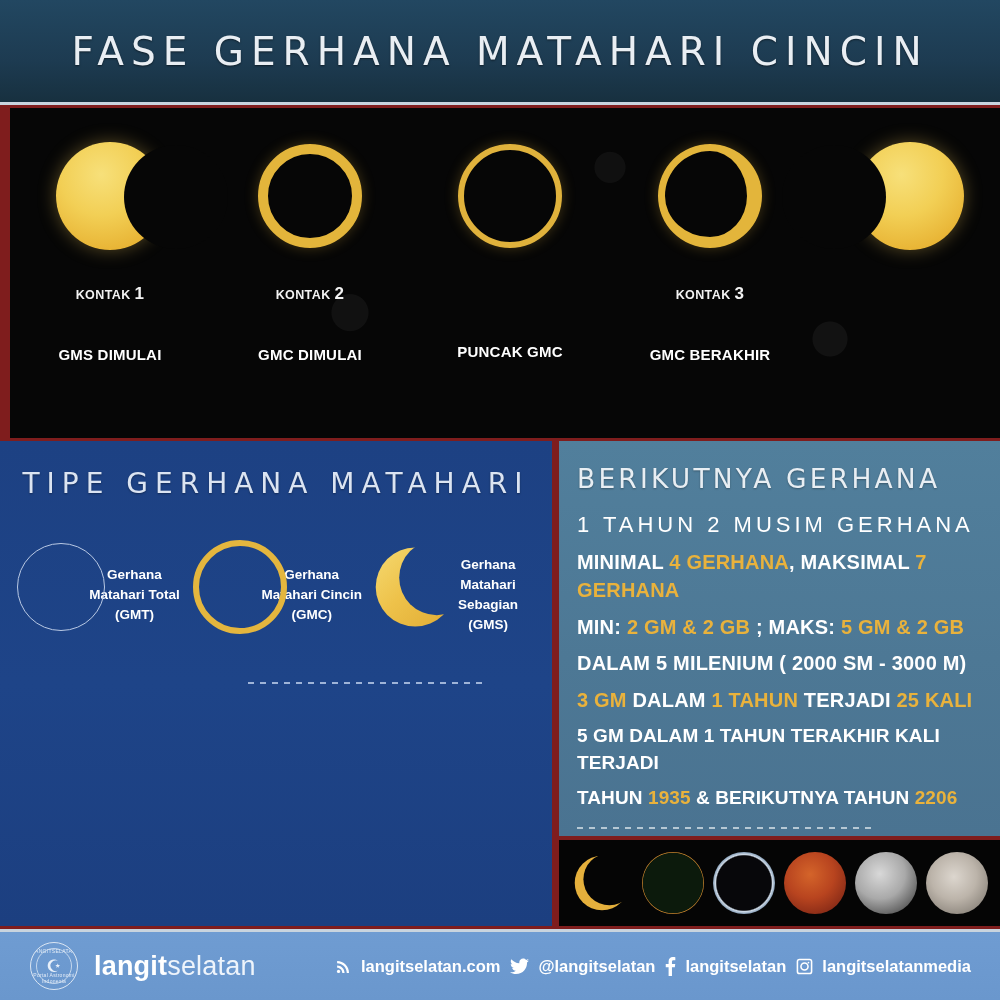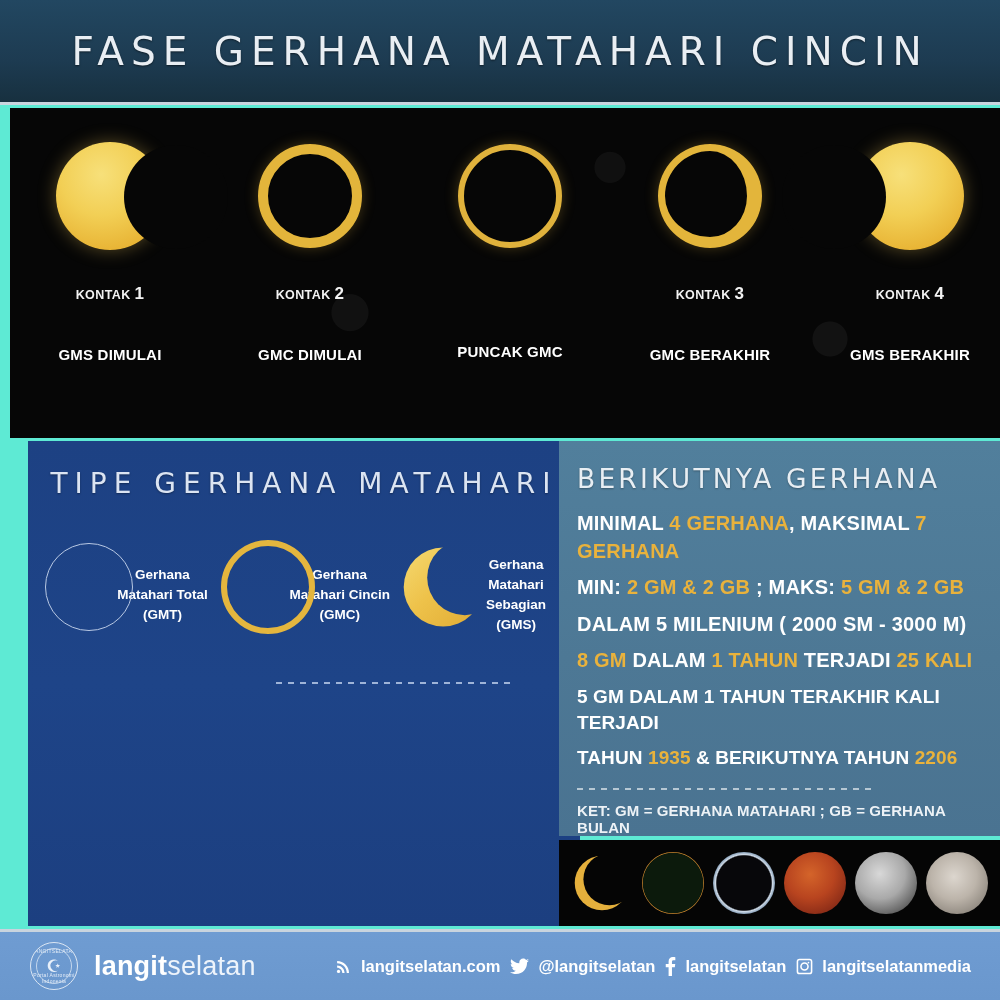--- a/index.html
+++ b/index.html
@@ -3,21 +3,21 @@
 <meta charset="utf-8">
 <style>
   * { margin:0; padding:0; box-sizing:border-box; }
   html,body { width:1000px; height:1000px; }
   body {
     background:#6d9bd1;
     font-family:"Liberation Sans", sans-serif;
     -webkit-font-smoothing:antialiased;
     overflow:hidden;
   }
-  .poster { position:relative; width:1000px; height:1000px; background:#5eead4;padding-left:40px; }
+  .poster { position:relative; width:1000px; height:1000px; background:#7f1d1d;padding-left:40px; }
 
   
   .header {
     position:absolute; left:0; top:0; width:1000px; height:105px;
     background:linear-gradient(180deg,#21435c 0%,#1d3a50 55%,#1a3purple 100%);
     background:linear-gradient(180deg,#224761 0%,#1d3b51 60%,#17303f 100%);
     border-bottom:3px solid #c9d4de;
     display:flex; align-items:center; justify-content:center;
   }
   .header-title {
@@ -76,21 +76,20 @@
   }
   .ring.thick { border:10px solid #e3b53b; }
   .ring.thin  { border:6px solid #e0b23c; }
   .ring.offset{ border:7px solid #e3b53b; border-right-width:15px; border-bottom-width:11px; }
   .ring-glow { box-shadow:0 0 14px rgba(225,180,60,.28); }
 
   
   .left-panel {
     position:absolute; left:0; top:441px; width:552px; height:485px;
     background:linear-gradient(180deg,#1d4183 0%,#1e4488 50%,#1c3f80 100%);
-    margin-left:28px;
   }
   .left-title {
     margin:26px 0 0 0; text-align:center;
     color:#dbe4f2; font-size:28px; letter-spacing:7px; font-weight:400;
     font-family:"DejaVu Sans", sans-serif;
     text-shadow:0 1px 2px rgba(0,0,0,.35);
   }
   .types-row { display:flex; margin-top:34px; padding:0 8px; }
   .type { flex:1; display:flex; flex-direction:row; align-items:center; }
   .type-art { width:106px; height:106px; position:relative; margin-bottom:16px; }
@@ -243,24 +242,20 @@
         <div class="phase-label">
           <span class="l1"><span>KONTAK</span> <span class="num">3</span></span>
           <span class="l2">GMC BERAKHIR</span>
         </div>
       </div>
 
       <div class="phase">
         <div class="phase-art">
           <div class="sun-disc"></div>
             <div class="bite left"></div>
-        </div>
-        <div class="phase-label">
-          <span class="l1"><span>KONTAK</span> <span class="num">4</span></span>
-          <span class="l2">GMS BERAKHIR</span>
         </div>
       </div>
 
     </div>
   </div>
 
   <div class="left-panel">
     <div class="left-title">TIPE GERHANA MATAHARI</div>
 
     <div class="types-row">
@@ -306,33 +301,34 @@
       </div>
     </div>
 
     <div class="divider-dashes"></div>
 
   </div>
 
   <div class="right-panel">
     <div class="right-title">BERIKUTNYA GERHANA</div>
 
+    <div class="cfg-line big">1 TAHUN 2 MUSIM GERHANA</div>
 
     <div class="cfg-line med">
       <span>MINIMAL </span><span class="gold">4 GERHANA</span><span>, MAKSIMAL </span><span class="gold">7 GERHANA</span>
     </div>
 
     <div class="cfg-line med">
       <span>MIN: </span><span class="gold">2 GM &amp; 2 GB</span><span> ; MAKS: </span><span class="gold">5 GM &amp; 2 GB</span>
     </div>
 
     <div class="cfg-line med">DALAM 5 MILENIUM ( 2000 SM - 3000 M)</div>
 
     <div class="cfg-line med">
-      <span class="gold">8 GM</span><span> DALAM </span><span class="gold">1 TAHUN</span><span> TERJADI </span><span class="gold">25 KALI</span>
+      <span class="gold">3 GM</span><span> DALAM </span><span class="gold">1 TAHUN</span><span> TERJADI </span><span class="gold">25 KALI</span>
     </div>
 
     <div class="cfg-line sm">5 GM DALAM 1 TAHUN TERAKHIR KALI TERJADI</div>
 
     <div class="cfg-line sm">
       <span>TAHUN </span><span class="gold">1935</span><span> &amp; BERIKUTNYA TAHUN </span><span class="gold">2206</span>
     </div>
 
     <div class="right-dashes"></div>
 

